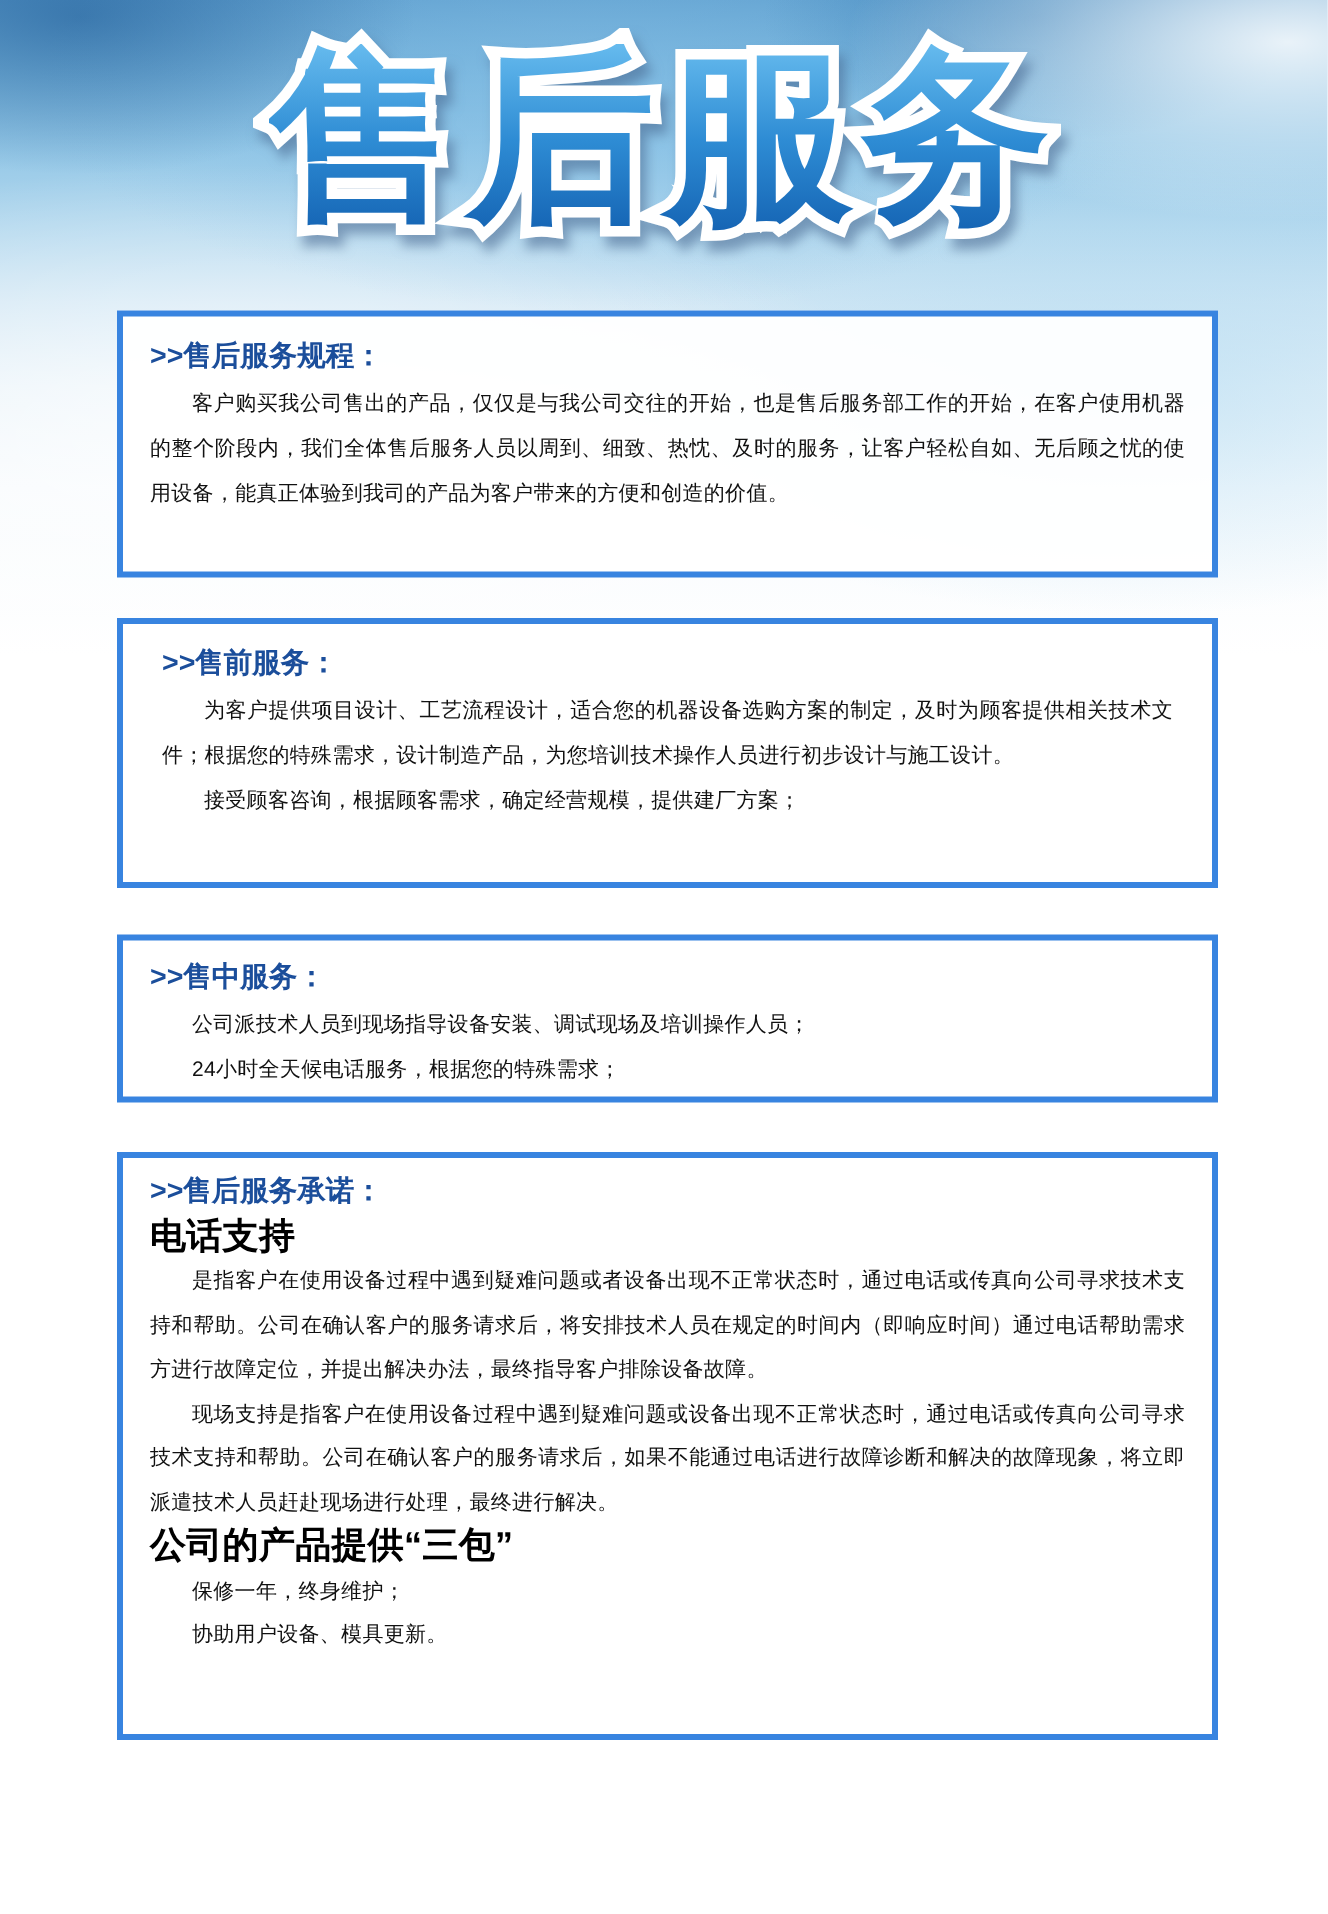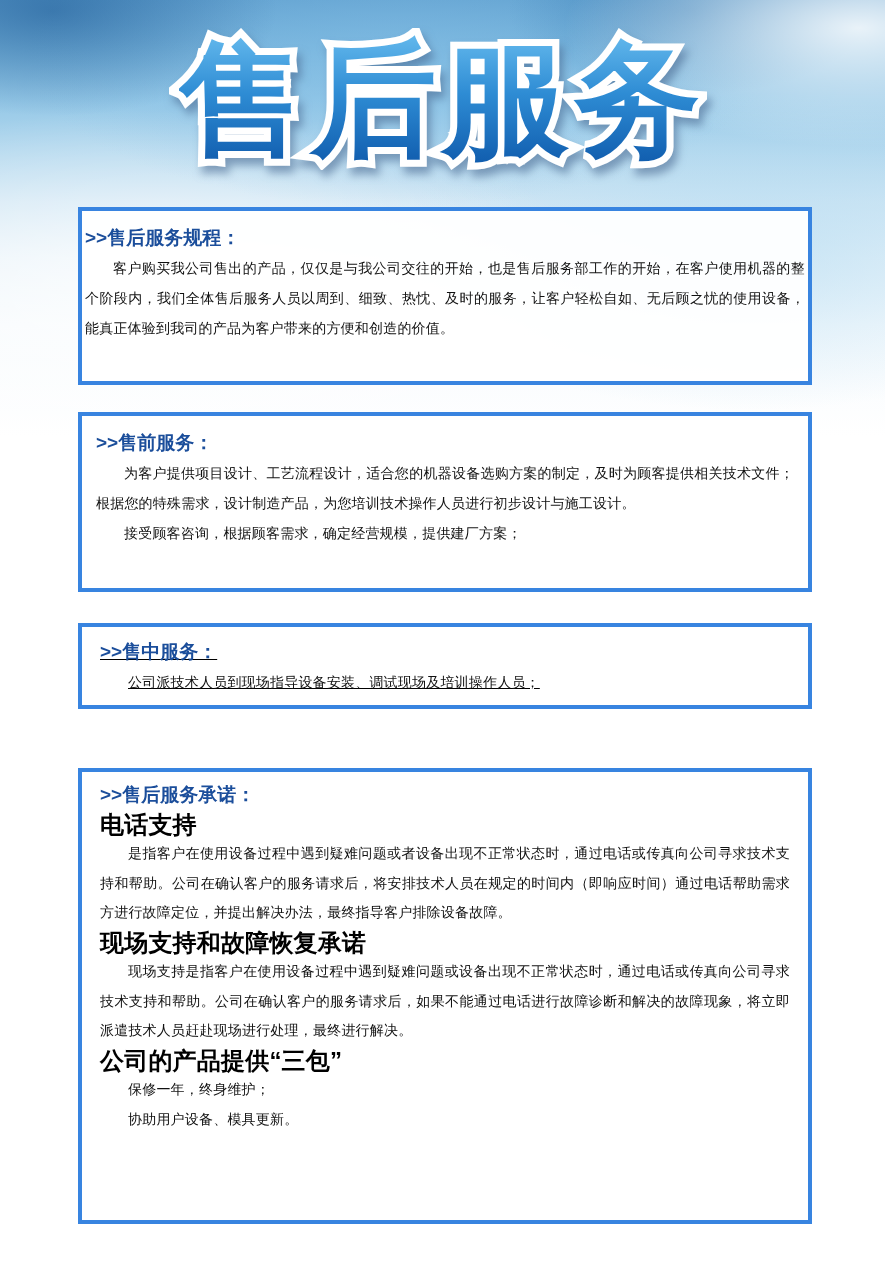--- a/index.html
+++ b/index.html
@@ -18,42 +18,42 @@
       radial-gradient(ellipse 520px 210px at 45% 10%, rgba(130,190,230,.55), transparent 72%),
       radial-gradient(ellipse 640px 260px at 18% 52%, rgba(255,255,255,.75), transparent 70%),
       radial-gradient(ellipse 500px 220px at 85% 45%, rgba(180,220,242,.6), transparent 72%),
       linear-gradient(180deg,#5f9fce 0%,#79b5dc 9%,#95c8e7 18%,#b3d8ee 27%,#d0e6f4 36%,#e7f2f9 46%,#f6fafd 58%,#ffffff 78%);
   }
   
   .title-wrap{position:absolute;top:30px;left:0;right:0;text-align:center;}
   .title-stack{position:relative;display:inline-block;}
   .title-layer{
     font-size:126px;font-weight:900;letter-spacing:6px;line-height:1.12;
-    font-family:Liberation Serif, serif;white-space:nowrap;
+    font-family:Liberation Mono, monospace;white-space:nowrap;
   }
   .title-back{
     position:absolute;inset:0;color:#ffffff;
     -webkit-text-stroke:14px #ffffff;
     filter:drop-shadow(4px 7px 4px rgba(70,100,140,.55));
   }
   .title-front{
     position:relative;
     background:linear-gradient(180deg,#66bbee 0%,#2e8cd4 45%,#0e59ab 100%);
     -webkit-background-clip:text;background-clip:text;color:transparent;
   }
   
   .box{
     position:absolute;left:78px;width:734px;box-sizing:border-box;
     border:4px solid #3884e0;background:rgba(255,255,255,.94);
     overflow:hidden;
   }
-  .box1{top:207px;height:178px;padding:12px 3px;}
-  .box2{top:412px;height:180px;padding:12px 14px;}
-  .box3{top:623px;height:86px;padding:10px 18px;text-decoration:underline;}
-  .box4{top:768px;height:456px;padding:8px 18px;line-height:29.5px;}
+  .box1{top:207px;height:178px;padding:12px 18px;}
+  .box2{top:412px;height:180px;padding:12px 26px;}
+  .box3{top:623px;height:112px;padding:10px 18px;}
+  .box4{top:768px;height:392px;padding:8px 18px;line-height:29.5px;}
   .sec-heading{
     margin:0;font-size:19px;font-weight:bold;color:#1b4e9b;line-height:30px;
   }
   .box4 .sec-heading{line-height:29.5px;}
   .para{
     margin:0;font-size:14px;color:#111111;line-height:30px;
     text-indent:2em;letter-spacing:.2px;text-align:justify;
   }
   .box4 .para{line-height:29.5px;}
   .sub-heading{
@@ -89,19 +89,18 @@
   <p class="para">公司派技术人员到现场指导设备安装、调试现场及培训操作人员；</p>
   <p class="para">24小时全天候电话服务，根据您的特殊需求；</p>
 </section>
 
 <section class="box box4">
   <h2 class="sec-heading">&gt;&gt;售后服务承诺：</h2>
 
   <h3 class="sub-heading">电话支持</h3>
   <p class="para">是指客户在使用设备过程中遇到疑难问题或者设备出现不正常状态时，通过电话或传真向公司寻求技术支持和帮助。公司在确认客户的服务请求后，将安排技术人员在规定的时间内（即响应时间）通过电话帮助需求方进行故障定位，并提出解决办法，最终指导客户排除设备故障。</p>
 
-  <h3 class="sub-heading">现场支持和故障恢复承诺</h3>
   <p class="para">现场支持是指客户在使用设备过程中遇到疑难问题或设备出现不正常状态时，通过电话或传真向公司寻求技术支持和帮助。公司在确认客户的服务请求后，如果不能通过电话进行故障诊断和解决的故障现象，将立即派遣技术人员赶赴现场进行处理，最终进行解决。</p>
 
   <h3 class="sub-heading">公司的产品提供“三包”</h3>
   <p class="para">保修一年，终身维护；</p>
   <p class="para">协助用户设备、模具更新。</p>
 </section>
 
 </body></html>

